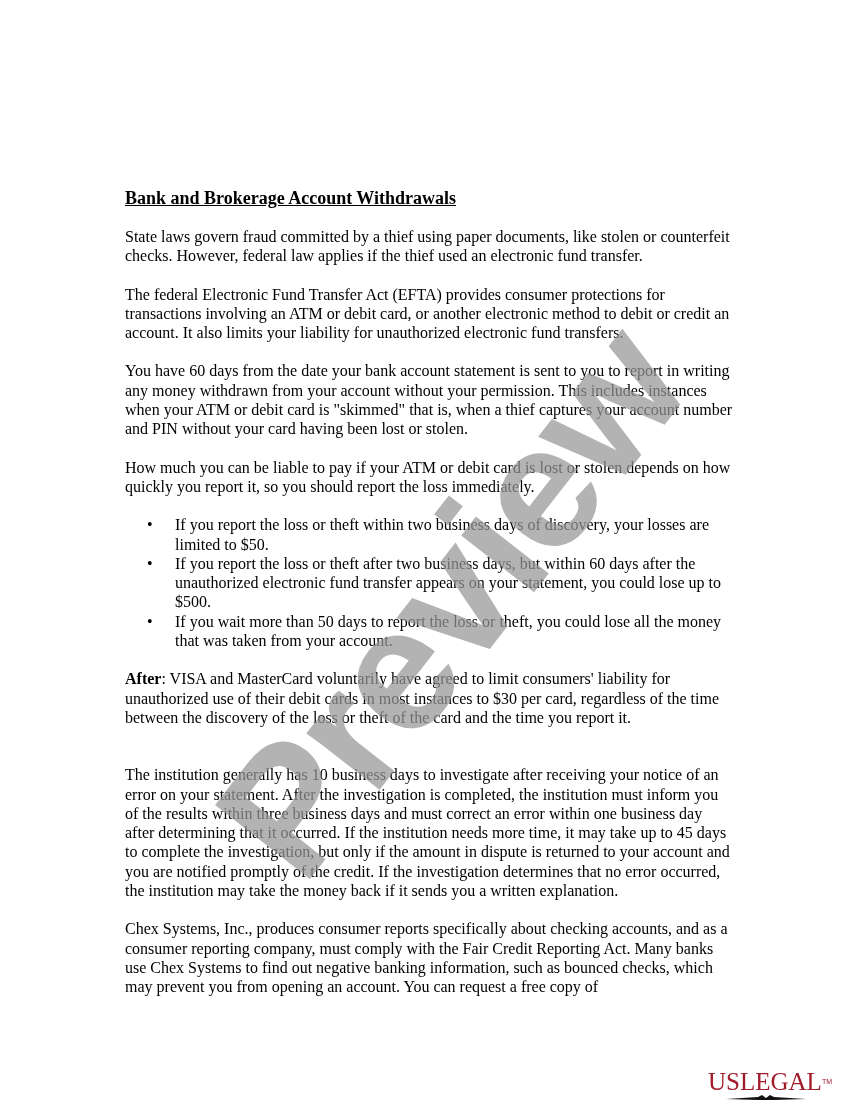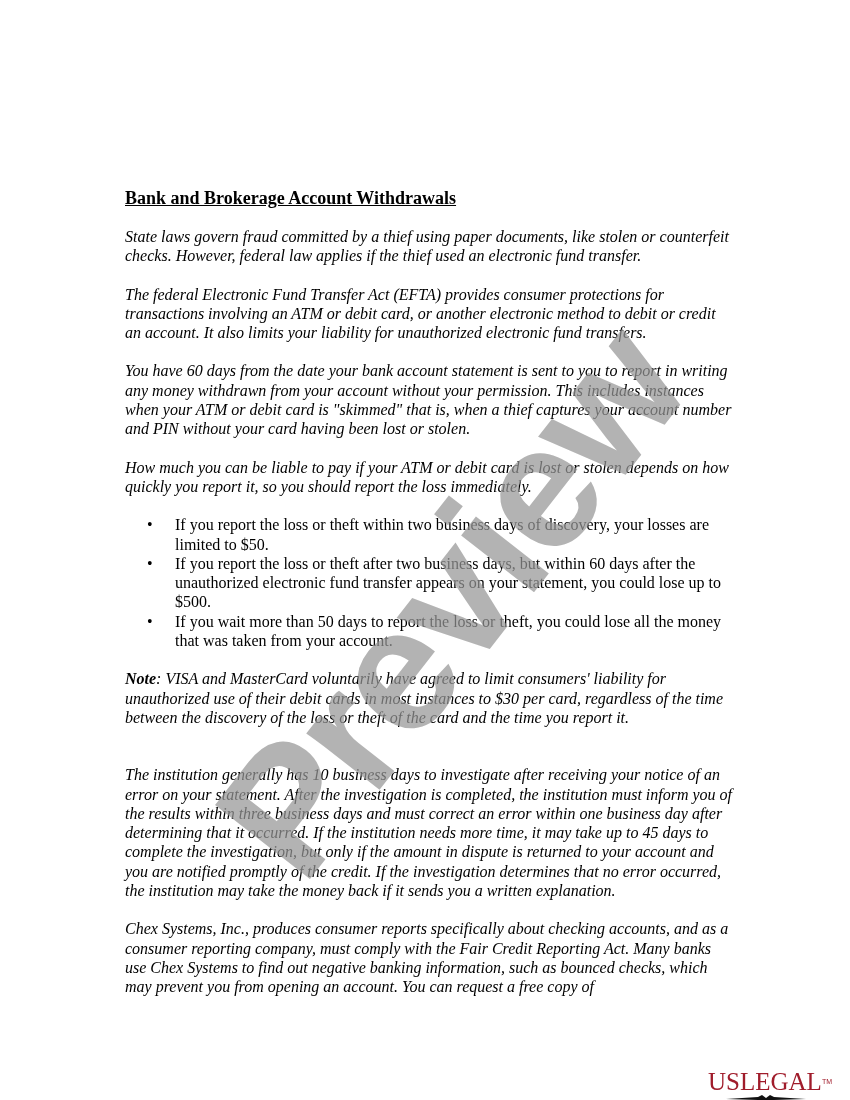--- a/index.html
+++ b/index.html
@@ -1,21 +1,21 @@
 <!DOCTYPE html>
 <html><head>
 <meta charset="utf-8">
 <style>
   html, body { margin:0; padding:0; background:#ffffff; }
   body { width:850px; height:1100px; position:relative; overflow:hidden; }
   .page { position:absolute; left:0; top:0; width:774px; height:1100px; background:#fff;margin-top:44px; }
   .content { position:absolute; left:125px; top:143px; width:610px;
     font-family:"Liberation Serif", serif; font-size:16px; line-height:19.3px; color:#000; z-index:1; }
   .title { font-weight:bold; text-decoration:underline; font-size:18px; margin:0 0 18px 0; line-height:22px; }
-  p { margin:0 0 19px 0;font-style:italic; }
+  p { margin:0 0 19px 0; }
   ul { margin:0 0 19px 0; padding:0 0 0 50px; list-style:none; }
   li { position:relative; margin:0; }
   li .bullet { position:absolute; left:-28px; top:0; }
   .gap { height:19px; }
   .watermark { position:absolute; left:90px; top:470px; width:720px; text-align:center;
     font-family:"Liberation Sans", sans-serif; font-weight:bold; font-size:175px; color:rgba(150,150,150,0.72);
     transform:rotate(-52deg); transform-origin:center center; z-index:2; pointer-events:none; letter-spacing:-4px; line-height:175px; }
   .logo { position:absolute; left:708px; top:1025px; width:115px; height:45px; z-index:3; text-align:center; }
   .logo-text { font-family:"Liberation Serif", serif; font-size:25px; color:#a01c2b; letter-spacing:0px; line-height:26px; }
   .logo-tm { font-size:7px; vertical-align:top; color:#a01c2b; font-family:"Liberation Sans", sans-serif; }
@@ -30,21 +30,21 @@
     <div class="title">Bank and Brokerage Account Withdrawals</div>
     <p>State laws govern fraud committed by a thief using paper documents, like stolen or counterfeit checks. However, federal law applies if the thief used an electronic fund transfer.</p>
     <p>The federal Electronic Fund Transfer Act (EFTA) provides consumer protections for transactions involving an ATM or debit card, or another electronic method to debit or credit an account. It also limits your liability for unauthorized electronic fund transfers.</p>
     <p>You have 60 days from the date your bank account statement is sent to you to report in writing any money withdrawn from your account without your permission. This includes instances when your ATM or debit card is "skimmed" that is, when a thief captures your account number and PIN without your card having been lost or stolen.</p>
     <p>How much you can be liable to pay if your ATM or debit card is lost or stolen depends on how quickly you report it, so you should report the loss immediately.</p>
     <ul>
       <li><span class="bullet">•</span><span>If you report the loss or theft within two business days of discovery, your losses are limited to $50.</span></li>
       <li><span class="bullet">•</span><span>If you report the loss or theft after two business days, but within 60 days after the unauthorized electronic fund transfer appears on your statement, you could lose up to $500.</span></li>
       <li><span class="bullet">•</span><span>If you wait more than 50 days to report the loss or theft, you could lose all the money that was taken from your account.</span></li>
     </ul>
-    <p><b>Note</b><span>: VISA and MasterCard voluntarily have agreed to limit consumers' liability for unauthorized use of their debit cards in most instances to $30 per card, regardless of the time between the discovery of the loss or theft of the card and the time you report it.</span></p>
+    <p><b>After</b><span>: VISA and MasterCard voluntarily have agreed to limit consumers' liability for unauthorized use of their debit cards in most instances to $30 per card, regardless of the time between the discovery of the loss or theft of the card and the time you report it.</span></p>
     <div class="gap"></div>
     <p>The institution generally has 10 business days to investigate after receiving your notice of an error on your statement. After the investigation is completed, the institution must inform you of the results within three business days and must correct an error within one business day after determining that it occurred. If the institution needs more time, it may take up to 45 days to complete the investigation, but only if the amount in dispute is returned to your account and you are notified promptly of the credit. If the investigation determines that no error occurred, the institution may take the money back if it sends you a written explanation.</p>
     <p>Chex Systems, Inc., produces consumer reports specifically about checking accounts, and as a consumer reporting company, must comply with the Fair Credit Reporting Act. Many banks use Chex Systems to find out negative banking information, such as bounced checks, which may prevent you from opening an account. You can request a free copy of</p>
   </div>
 
   <div class="watermark">Preview</div>
 
   <div class="logo">
     <div class="logo-text"><span>USLEGAL</span><span class="logo-tm">TM</span></div>
     <svg class="logo-wing" width="80" height="9" viewBox="0 0 80 9">

